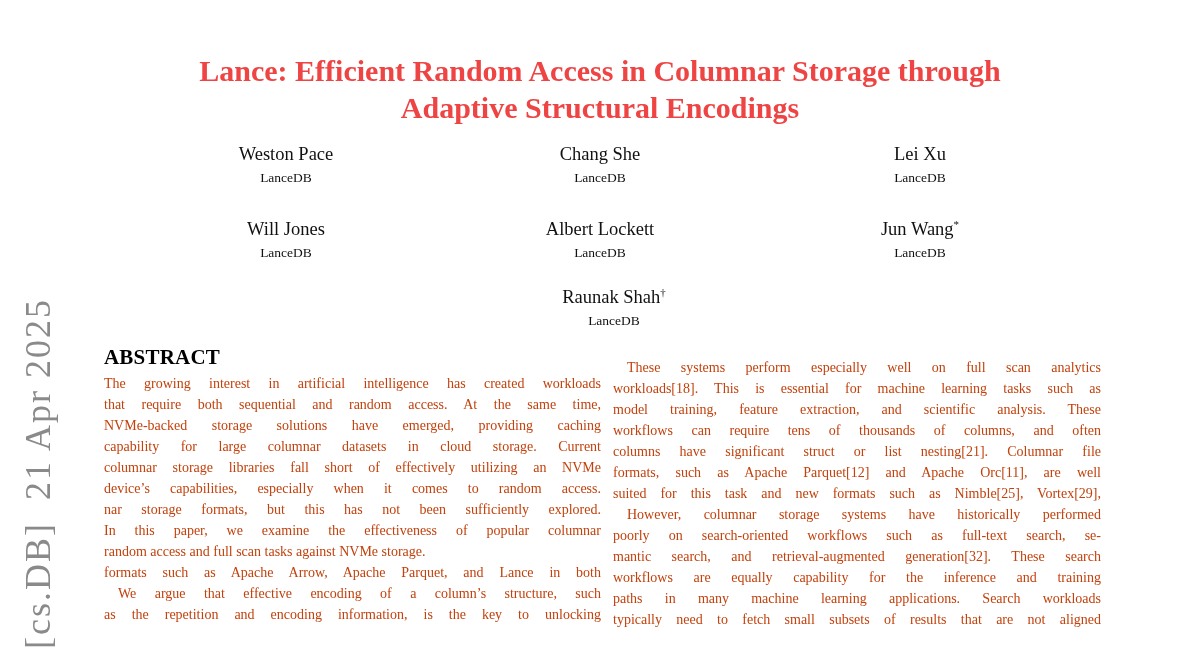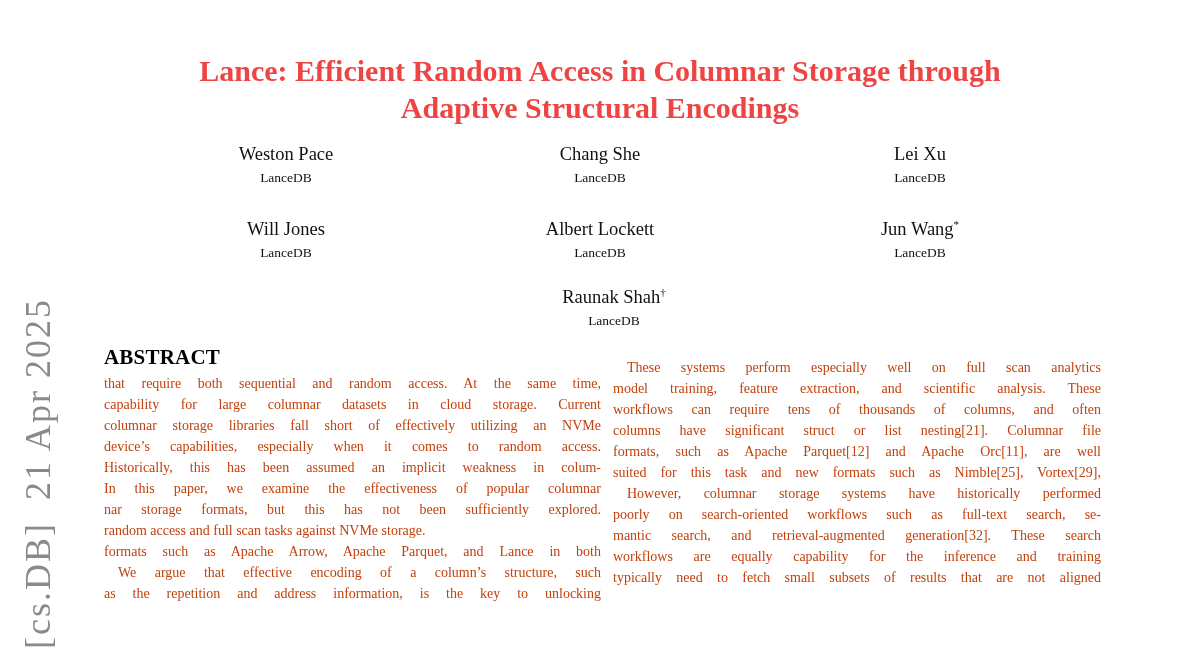--- a/index.html
+++ b/index.html
@@ -140,43 +140,46 @@
   </div>
 
   <div class="author-cell r3">
     <div class="author-name"><span>Raunak Shah</span><sup>†</sup></div>
     <div class="author-affil">LanceDB</div>
   </div>
 
   <div class="col" id="abstract-col">
     <h2 class="section-heading">ABSTRACT</h2>
     <div id="abstract-lines">
+        <div class="line">The growing interest in artificial intelligence has created workloads</div>
         <div class="line">that require both sequential and random access. At the same time,</div>
+        <div class="line">NVMe-backed storage solutions have emerged, providing caching</div>
         <div class="line">capability for large columnar datasets in cloud storage. Current</div>
         <div class="line">columnar storage libraries fall short of effectively utilizing an NVMe</div>
         <div class="line">device’s capabilities, especially when it comes to random access.</div>
-        <div class="line">Historically, this has been assumed an implicit weakness in colum-</div>
+        <div class="line">nar storage formats, but this has not been sufficiently explored.</div>
         <div class="line">In this paper, we examine the effectiveness of popular columnar</div>
-        <div class="line">nar storage formats, but this has not been sufficiently explored.</div>
         <div class="line para-end">random access and full scan tasks against NVMe storage.</div>
         <div class="line">formats such as Apache Arrow, Apache Parquet, and Lance in both</div>
         <div class="line indent">We argue that effective encoding of a column’s structure, such</div>
-        <div class="line">as the repetition and address information, is the key to unlocking</div>
+        <div class="line">as the repetition and encoding information, is the key to unlocking</div>
       </div>
   </div>
 
   <div class="col" id="intro-col">
     <div id="intro-lines">
         <div class="line indent">These systems perform especially well on full scan analytics</div>
+        <div class="line">workloads[18]. This is essential for machine learning tasks such as</div>
         <div class="line">model training, feature extraction, and scientific analysis. These</div>
         <div class="line">workflows can require tens of thousands of columns, and often</div>
         <div class="line">columns have significant struct or list nesting[21]. Columnar file</div>
         <div class="line">formats, such as Apache Parquet[12] and Apache Orc[11], are well</div>
         <div class="line">suited for this task and new formats such as Nimble[25], Vortex[29],</div>
         <div class="line indent">However, columnar storage systems have historically performed</div>
         <div class="line">poorly on search-oriented workflows such as full-text search, se-</div>
         <div class="line">mantic search, and retrieval-augmented generation[32]. These search</div>
         <div class="line">workflows are equally capability for the inference and training</div>
+        <div class="line">paths in many machine learning applications. Search workloads</div>
         <div class="line">typically need to fetch small subsets of results that are not aligned</div>
       </div>
   </div>
 
 </div>
 
 </body></html>

